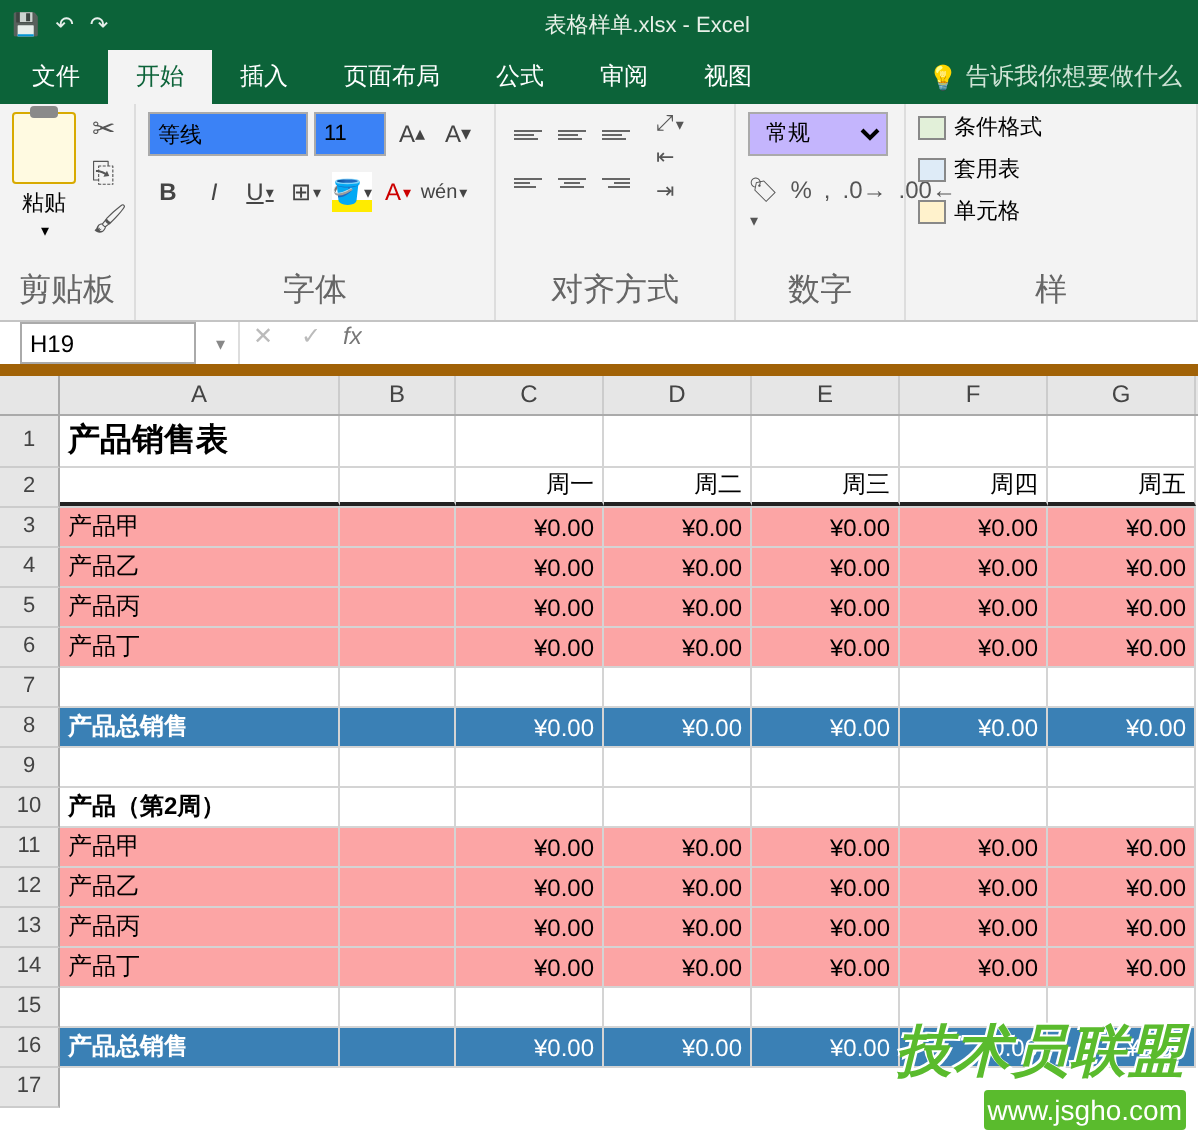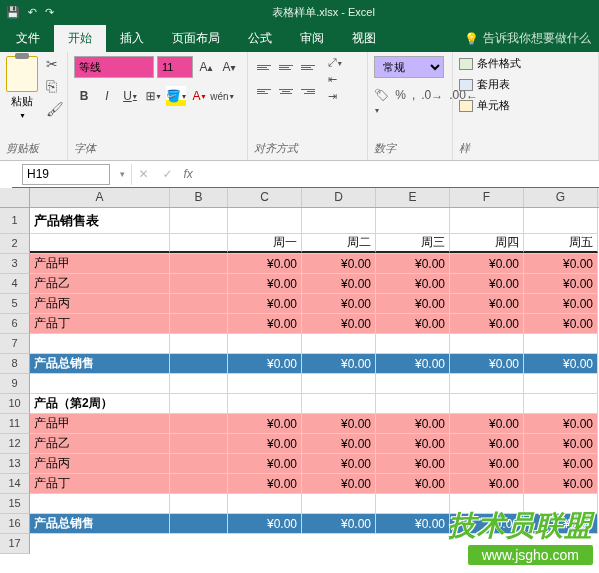--- a/index.html
+++ b/index.html
@@ -14,33 +14,33 @@
 
 .ribbon-tabs { background: #0c6339; height: 28px; display: flex; align-items: flex-end; padding-left: 2px; }
 .ribbon-tab { padding: 5px 14px; color: #fff; font-size: 12px; cursor: pointer; }
 .ribbon-tab.active { background: #f3f3f3; color: #0c6339; }
 .tell-me { margin-left: auto; padding: 5px 8px; color: #cfe4d6; font-size: 12px; display: flex; align-items: center; gap: 4px; }
 
 
 .ribbon { background: #f3f3f3; height: 109px; border-bottom: 1px solid #c4c4c4; display: flex; }
 .ribbon-group { border-right: 1px solid #ddd; padding: 4px 6px 2px 6px; display: flex; flex-direction: column; }
 .ribbon-group-content { flex: 1; display: flex; align-items: flex-start; gap: 4px; }
-.ribbon-group-label { font-size: 11px; color: #666; padding: 2px 0; position: relative; font-style: italic; }
+.ribbon-group-label { text-align: center; font-size: 16px; color: #666; padding: 2px 0; position: relative; }
 
 .clipboard-group { width: 68px; }
 .paste-btn { display: flex; flex-direction: column; align-items: center; gap: 2px; }
 .paste-icon { width: 32px; height: 36px; background: #fffae1; border: 1px solid #d8aa00; border-radius: 2px; position: relative; }
 .paste-icon::before { content: ''; position: absolute; top: -4px; left: 8px; width: 14px; height: 6px; background: #8a8a8a; border-radius: 2px; }
 .paste-label { font-size: 11px; }
 .clip-small { display: flex; flex-direction: column; gap: 6px; margin-left: 4px; }
 .clip-small span { font-size: 14px; color: #555; }
 
 .font-group { width: 180px; }
 .font-row { display: flex; gap: 3px; align-items: center; margin-bottom: 4px; }
-.font-select { background: #ec4899; border: 1px solid #aaa; font-size: 11px; padding: 2px 4px; height: 22px; }
+.font-select { background: #3b82f6; border: 1px solid #aaa; font-size: 11px; padding: 2px 4px; height: 22px; }
 .font-name { width: 80px; }
 .font-size { width: 36px; }
 .font-btn { width: 20px; height: 20px; display: inline-flex; align-items: center; justify-content: center; font-size: 12px; color: #444; cursor: pointer; }
 .font-btn.bold { font-weight: bold; }
 .font-btn.italic { font-style: italic; }
 .font-btn.underline { text-decoration: underline; }
 .dropdown-caret { font-size: 8px; margin-left: 1px; }
 
 .align-group { width: 120px; }
 .align-grid { display: grid; grid-template-columns: repeat(3, 20px); grid-template-rows: repeat(2, 22px); gap: 2px; }
@@ -50,21 +50,21 @@
 
 .number-group { width: 85px; }
 .number-select { background: #c4b5fd; border: 1px solid #aaa; font-size: 11px; padding: 2px 4px; height: 22px; width: 70px; }
 .number-row { display: flex; gap: 6px; margin-top: 6px; font-size: 12px; color: #555; }
 
 .styles-group { flex: 1; }
 .style-item { display: flex; align-items: center; gap: 4px; font-size: 11px; margin-bottom: 2px; }
 .style-swatch { width: 14px; height: 12px; border: 1px solid #888; }
 
 
-.formula-bar { height: 27px; border-bottom: 1px solid #a16207; display: flex; align-items: center; background: #fff; margin-left: 12px; }
+.formula-bar { height: 27px; border-bottom: 6px solid #a16207; display: flex; background: #fff; }
 .name-box { width: 88px; height: 21px; border: 1px solid #aaa; margin: 0 4px 0 10px; padding: 0 4px; font-size: 12px; display: flex; align-items: center; }
 .name-box-caret { padding: 0 6px; color: #888; font-size: 9px; border-right: 1px solid #ddd; height: 21px; display: flex; align-items: center; }
 .fb-btn { width: 24px; text-align: center; color: #bbb; font-size: 12px; }
 .fx { font-style: italic; color: #777; margin-left: 4px; font-size: 12px; }
 .formula-input { flex: 1; height: 21px; border: none; padding: 0 6px; font-size: 12px; }
 
 
 .grid-area { position: relative; }
 .col-headers { display: flex; background: #e6e6e6; height: 20px; border-bottom: 1px solid #aaa; }
 .corner { width: 30px; border-right: 1px solid #aaa; background: #e6e6e6; }
@@ -80,31 +80,31 @@
 
 .cells { }
 .cell-row { display: flex; height: 20px; border-bottom: 1px solid #d4d4d4; }
 .cell-row.tall { height: 26px; }
 .cell { border-right: 1px solid #d4d4d4; font-size: 12px; padding: 0 4px; display: flex; align-items: center; overflow: hidden; }
 .cell.right { justify-content: flex-end; }
 .cell.col-A { width: 140px; }
 .cell.col-B { width: 58px; }
 .cell.col-std { width: 74px; }
 
-.title-cell { font-size: 13px; font-weight: bold; }
+.title-cell { font-size: 16px; font-weight: bold; }
 .header-row .cell { border-bottom: 2px solid #222; justify-content: flex-end; }
 .section-row .cell.col-A { font-weight: bold; }
 .data-row { background: #fca5a5; }
 .total-row { background: #3a80b5; color: #fff; }
 .total-row .cell.col-A { font-weight: bold; }
 
 
 .watermark { position: absolute; right: 6px; bottom: 8px; text-align: right; pointer-events: none; }
 .watermark .wm-title { font-size: 28px; font-weight: bold; color: #5abb2d; font-style: italic; text-shadow: 1px 1px 0 #fff, -1px -1px 0 #fff; letter-spacing: 1px; }
-.watermark .wm-url { background: #5abb2d; color: #fff; font-size: 14px; padding: 2px 14px; border-radius: 2px; display: inline-block; text-align: right; }
+.watermark .wm-url { background: #5abb2d; color: #fff; font-size: 14px; padding: 2px 2px; border-radius: 2px; display: inline-block; text-align: right; }
 </style>
 </head>
 <body>
 
 <div class="title-bar">
   <div class="qa-icons">
     <span>💾</span>
     <span>↶</span>
     <span>↷</span>
   </div>

